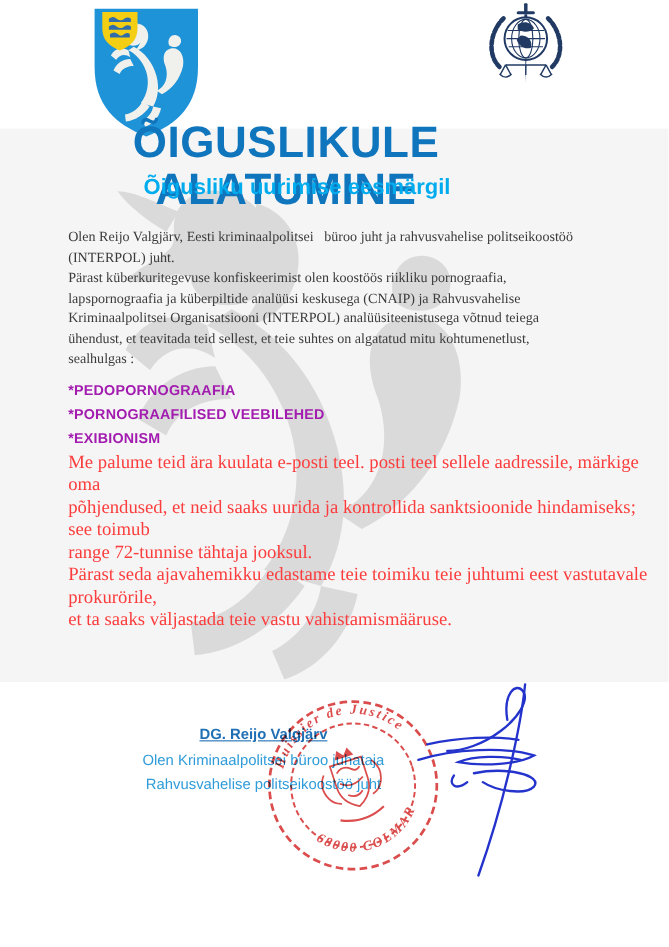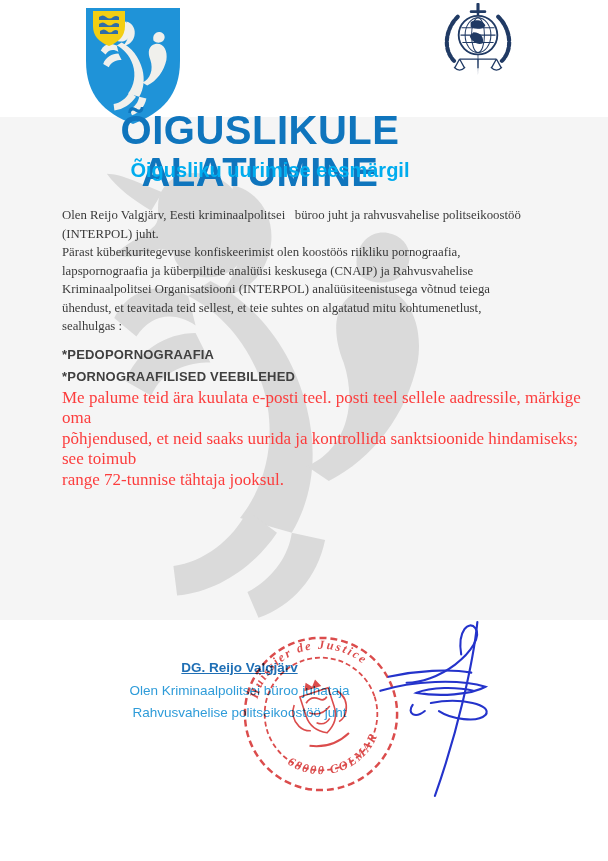--- a/index.html
+++ b/index.html
@@ -31,21 +31,21 @@
   .doc-subtitle{
     position:absolute;left:0;top:159px;width:540px;text-align:center;
     font-size:20px;font-weight:700;color:var(--subtitle-blue);
   }
   .body-text{position:absolute;left:62px;top:206px;width:534px;}
   .body-text p{margin:0;white-space:pre-wrap;font-family:Liberation Serif, serif;}
   .para{font-size:12.8px;line-height:18.5px;color:var(--body-text);}
   .charges{margin-top:8px;}
   .charge-item{
     display:block;font-size:13px;font-weight:700;line-height:22px;
-    color:#404040;letter-spacing:.2px;
+    color:#a21caf;letter-spacing:.2px;
   }
   .warning{font-size:17px;line-height:20.5px;color:var(--warning-red);}
   .w1{margin-top:5px;} .w2{margin-top:12px;} .w3{margin-top:12px;}
   .sig-block{position:absolute;left:122px;top:660px;width:235px;text-align:center;white-space:nowrap;}
   .sig-name{
     font-size:13.5px;font-weight:700;color:var(--name-blue);
     text-decoration:underline;margin-bottom:5px;
   }
   .sig-role{font-size:13.5px;line-height:21.5px;color:var(--role-blue);}
   .stamp{position:absolute;left:237px;top:630px;width:168px;height:168px;mix-blend-mode:multiply;opacity:.88;}
@@ -134,25 +134,28 @@
 (INTERPOL) juht.</p>
     <p class="para">Pärast küberkuritegevuse konfiskeerimist olen koostöös riikliku pornograafia,
 lapspornograafia ja küberpiltide analüüsi keskusega (CNAIP) ja Rahvusvahelise
 Kriminaalpolitsei Organisatsiooni (INTERPOL) analüüsiteenistusega võtnud teiega
 ühendust, et teavitada teid sellest, et teie suhtes on algatatud mitu kohtumenetlust,
 sealhulgas :</p>
 
     <div class="charges">
       <span class="charge-item">*PEDOPORNOGRAAFIA</span>
       <span class="charge-item">*PORNOGRAAFILISED VEEBILEHED</span>
+      <span class="charge-item">*EXIBIONISM</span>
     </div>
 
     <p class="warning w1">Me palume teid ära kuulata e-posti teel. posti teel sellele aadressile, märkige oma
 põhjendused, et neid saaks uurida ja kontrollida sanktsioonide hindamiseks; see toimub
 range 72-tunnise tähtaja jooksul.</p>
+    <p class="warning w2">Pärast seda ajavahemikku edastame teie toimiku teie juhtumi eest vastutavale prokurörile,
+et ta saaks väljastada teie vastu vahistamismääruse.</p>
   </div>
 
   <div class="sig-block">
     <div class="sig-name">DG. Reijo Valgjärv</div>
     <div class="sig-role">Olen Kriminaalpolitsei büroo juhataja</div>
     <div class="sig-role">Rahvusvahelise politseikoostöö juht</div>
   </div>
 
   <svg class="stamp" viewBox="0 0 170 170">
     <g transform="rotate(-18 85 85)">

